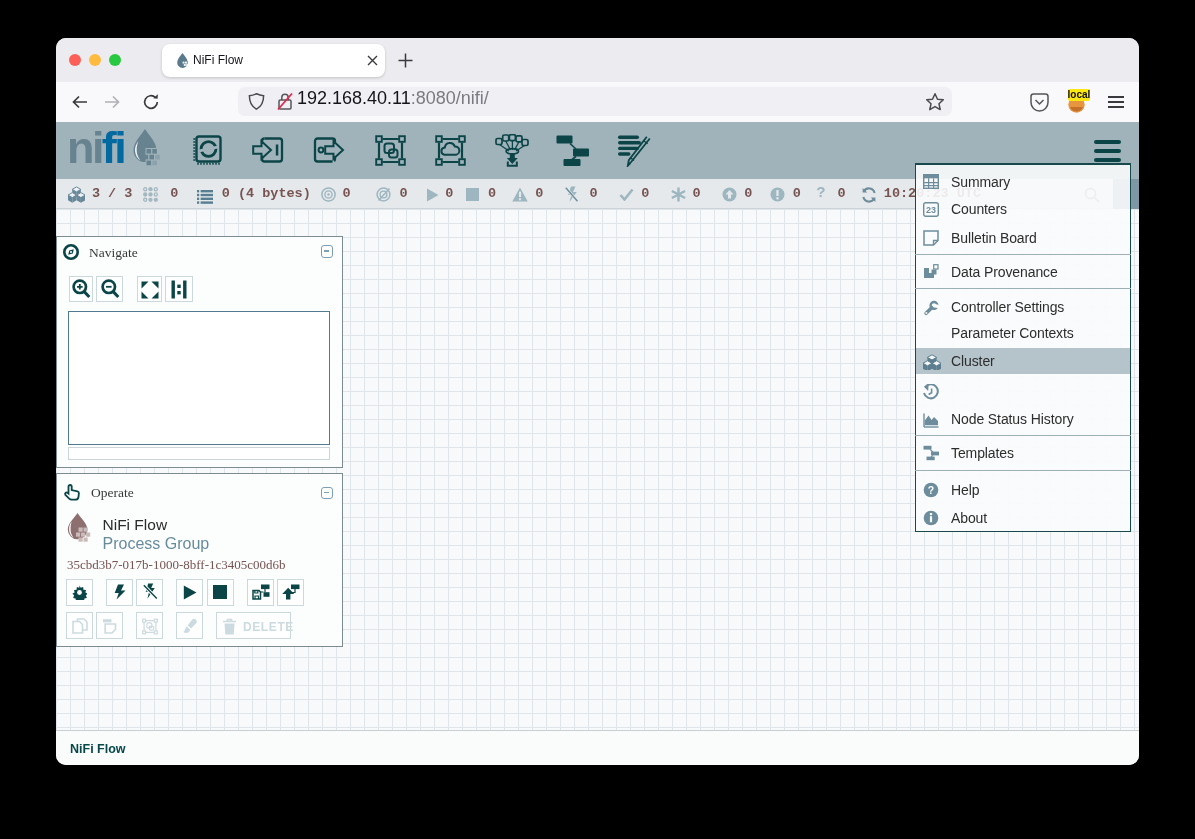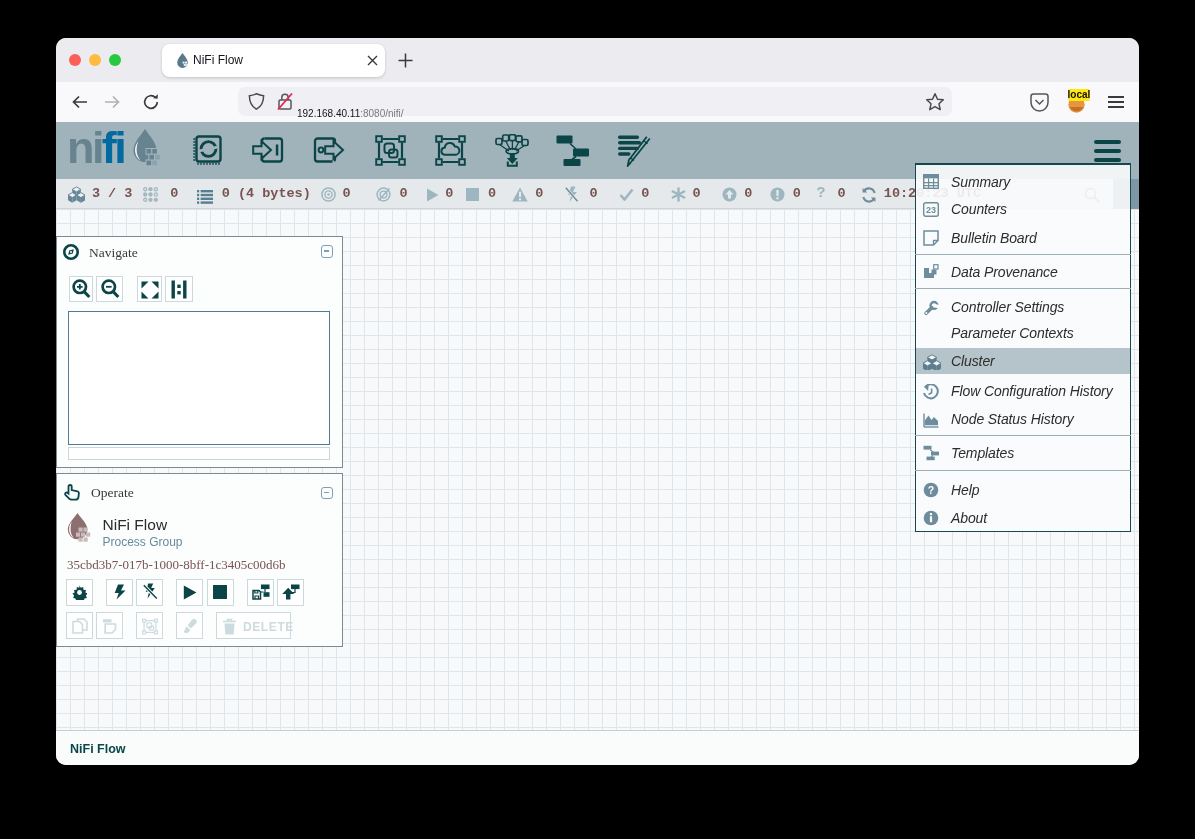--- a/index.html
+++ b/index.html
@@ -12,21 +12,21 @@
 
   
   #titlebar { position:absolute; left:0; top:0; width:100%; height:44px; background:#ececf0; }
   .tl { position:absolute; top:16px; width:12px; height:12px; border-radius:50%; }
   #tab { position:absolute; left:106px; top:6px; width:223px; height:33px; background:#fff;
     border-radius:8px; box-shadow:0 1px 3px rgba(0,0,0,0.18); }
   #tab .title { position:absolute; left:31px; top:9px; font-size:12px; color:#15141a; }
   #urlrow { position:absolute; left:0; top:44px; width:100%; height:40px; background:#f9f9fb; }
   #urlfield { position:absolute; left:182px; top:48.5px; width:714px; height:29px;
     background:#f0f0f4; border-radius:7px; }
-  #urltext { position:absolute; left:241px; top:70px; font-size:10px; color:#15141a; }
+  #urltext { position:absolute; left:241px; top:50px; font-size:18px; color:#15141a; }
   #urltext .dim { color:#7a7a80; }
 
   
   #nifihead { position:absolute; left:0; top:84px; width:100%; height:57px; background:#a0b2ba; }
   #statusbar { position:absolute; left:0; top:141px; width:100%; height:30px; background:#e5e9eb;
     border-bottom:1px solid #ccd4d8; }
   .stat { position:absolute; top:141px; height:29px; line-height:29px;
     font-family:Liberation Mono, monospace; font-weight:bold; font-size:13.5px; color:#775351; }
   #canvas { position:absolute; left:0; top:171px; width:100%; height:521px;
     background-color:#f7f9fa;
@@ -44,21 +44,21 @@
   .pbtn { position:absolute; width:12.5px; height:12.5px; border:1.5px solid #7d9eb5; border-radius:3px; }
   .pbtn::after { content:""; position:absolute; left:2px; top:4.2px; width:5.5px; height:1.6px; background:#7d9eb5; }
   .tbtn { position:absolute; width:25px; height:26px; background:#fff; border:1px solid #cbd8dc; }
   .obtn { position:absolute; width:27px; height:27px; background:#fff; border:1px solid #cbd8dc; }
 
   
   #menu { position:absolute; left:858.5px; top:125px; width:216px; height:368.5px;
     background:rgba(250,251,252,0.9); border:1px solid #17494c; border-top-width:2px; }
   .mi { position:absolute; left:858.5px; width:216px; height:26px; line-height:26px;
     font-size:14px; letter-spacing:-0.1px; color:#2d2d2d; }
-  .mi .txt { position:absolute; left:36.5px; top:0;font-style:italic; }
+  .mi .txt { position:absolute; left:36.5px; top:0; }
   .mi svg { position:absolute; left:8px; top:5.5px; }
   .msep { position:absolute; left:0; width:100%; height:1px; background:#9cafb7; }
 </style>
 </head>
 <body>
 <div id="page">
  <div id="win">
 
   <div id="titlebar"></div>
   <div class="tl" style="left:12.7px; background:#fb5f57;"></div>
@@ -382,21 +382,21 @@
       <rect x="12.5" y="14.5" width="4.2" height="4.2"></rect>
             <rect x="17.5" y="14.5" width="4.2" height="4.2"></rect>
       <rect x="10" y="19.5" width="4.2" height="4.2"></rect>
             <rect x="15" y="19.5" width="4.2" height="4.2"></rect>
             <rect x="20" y="19.5" width="4.2" height="4.2"></rect>
       <rect x="12.5" y="24.5" width="4.2" height="4.2"></rect>
             <rect x="17.5" y="24.5" width="4.2" height="4.2"></rect>
     </g>
    </svg>
    <div class="abs" style="left:46.5px; top:478px; font-size:15.5px; color:#2b2b2b;">NiFi Flow</div>
-   <div class="abs" style="left:46.5px; top:497px; font-size:12px; color:#688b9c;">Process Group</div>
+   <div class="abs" style="left:46.5px; top:497px; font-size:16px; color:#688b9c;">Process Group</div>
    <div class="abs" style="left:11px; top:518.5px; font-family:'Liberation Serif',serif; font-size:13px; color:#775351;">35cbd3b7-017b-1000-8bff-1c3405c00d6b</div>
    <div class="obtn" style="left:10.3px; top:540.7px;"></div>
    <div class="obtn" style="left:50px; top:540.7px;"></div>
    <div class="obtn" style="left:80px; top:540.7px;"></div>
    <div class="obtn" style="left:120.4px; top:540.7px;"></div>
    <div class="obtn" style="left:150.6px; top:540.7px;"></div>
    <div class="obtn" style="left:191px; top:540.7px;"></div>
    <div class="obtn" style="left:221px; top:540.7px;"></div>
    <svg class="abs" style="left:16.3px; top:546.7px;" width="15" height="15" viewBox="0 0 15 15">
     <path d="M7.5 0.5 l1.2 2.2 l2.5 -0.6 l0.2 2.6 l2.6 0.2 l-0.6 2.5 l2.2 1.2 l-1.7 2 l1 2.3 l-2.5 0.7 l-0.4 2.6 l-2.5 -0.7 l-1.5 2 l-1.5 -2 l-2.5 0.7 l-0.4 -2.6 l-2.5 -0.7 l1 -2.3 l-1.7 -2 l2.2 -1.2 l-0.6 -2.5 l2.6 -0.2 l0.2 -2.6 l2.5 0.6 Z" fill="#0b4547"></path>
@@ -526,21 +526,20 @@
             <path d="M18.2 9.3 L13.6 11.9 V17.3 L18.2 14.700000000000001 Z" fill="#5d7e8e"></path>
     </svg>
     <span class="txt">Cluster</span>
    </div>
    <div class="mi" style="top:340.3px;">
     <svg width="16" height="16" viewBox="0 0 16 16">
       <path d="M2.3 3 a7 7 0 1 1 -1.3 6" fill="none" stroke="#6d8d9c" stroke-width="2"></path>
       <path d="M4.9 1 L2 2.8 L4.6 5.4 Z" fill="#6d8d9c" stroke="#6d8d9c" stroke-width="1.4"></path>
       <path d="M8.6 4.5 v4.2 l-3 1.8" fill="none" stroke="#6d8d9c" stroke-width="1.6"></path>
     </svg>
-    <span class="txt">Flow Configuration History</span>
    </div>
    <div class="mi" style="top:368.2px;">
     <svg width="16" height="16" viewBox="0 0 16 16">
       <path d="M1 15 V1.5" stroke="#6d8d9c" stroke-width="1.4"></path>
       <path d="M1 15 H15.5" stroke="#6d8d9c" stroke-width="1.4"></path>
       <path d="M1.8 13.2 V8.5 L5.5 3.5 L8.6 8 L11 5 L15 9 v4.2 Z" fill="#6d8d9c"></path>
     </svg>
     <span class="txt">Node Status History</span>
    </div>
    <div class="msep" style="left:858.5px; width:216px; top:397.4px;"></div>

